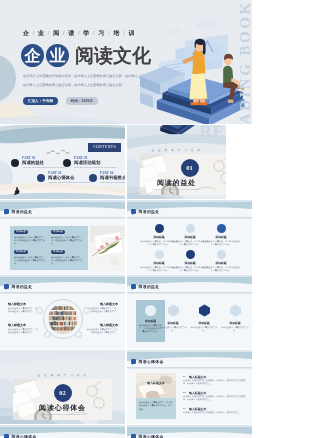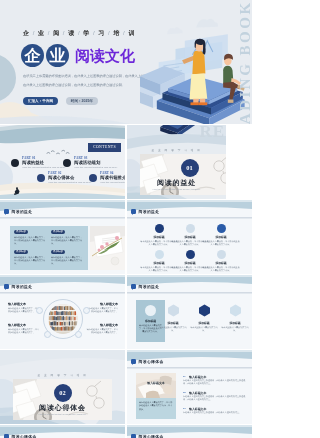--- a/index.html
+++ b/index.html
@@ -8,21 +8,21 @@
 .grid{position:relative;width:252px;height:438px;background:#ffffff}
 .slide{position:absolute;overflow:hidden;background:#e9edf2}
 
 #s1{left:0;top:0;width:252px;height:124px;background:#e8ecf1}
 #s1 .deco-svg{position:absolute;left:0;top:0;width:252px;height:124px}
 #s1 .kicker{position:absolute;left:23px;top:29px;font-size:6px;letter-spacing:.3px;color:#2a2a2a;font-weight:700;white-space:nowrap}
 #s1 .kicker i{color:#9aa7b5;font-style:normal;font-weight:400;margin:0 3.4px}
 #s1 .tbox{position:absolute;top:44px;width:23px;height:23px;border-radius:50%;background:#2b4e87;color:#fff;font-size:16px;font-weight:700;line-height:23px;text-align:center}
 #s1 .tb1{left:21px}
 #s1 .tb2{left:46px}
-#s1 .trest{position:absolute;left:75px;top:44px;font-size:15px;font-weight:700;color:#6d28d9;line-height:23px;letter-spacing:0px;white-space:nowrap}
+#s1 .trest{position:absolute;left:75px;top:44px;font-size:19px;font-weight:700;color:#404040;line-height:23px;letter-spacing:0px;white-space:nowrap}
 #s1 .desc{position:absolute;left:23px;top:72px;width:153px;font-size:3.2px;line-height:8.6px;color:#6b7b8c;text-align:justify}
 #s1 .pill{position:absolute;top:97px;height:8px;border-radius:4px;color:#fff;font-size:3.6px;line-height:8px;text-align:center;white-space:nowrap;font-weight:700}
 #s1 .pill1{left:23px;width:35px;background:#2b4e87}
 #s1 .pill2{left:66px;width:32px;background:#c3ccd7;color:#44556e}
 #s1 .sidetxt{position:absolute;left:237px;top:150px;transform:rotate(-90deg);transform-origin:0 0;font-size:15px;font-weight:700;color:#c2d2de;letter-spacing:2.5px;font-family:"Liberation Serif",serif;white-space:nowrap}
 #s1 .illus{position:absolute;left:140px;top:6px;width:114px;height:118px}
 
 #s2{left:0;top:125px;width:125px;height:74px;background:#eef1f5}
 #s2 .band{position:absolute;left:0;top:0;width:126px;height:22px;overflow:hidden}
 #s2 .band svg{display:block}

